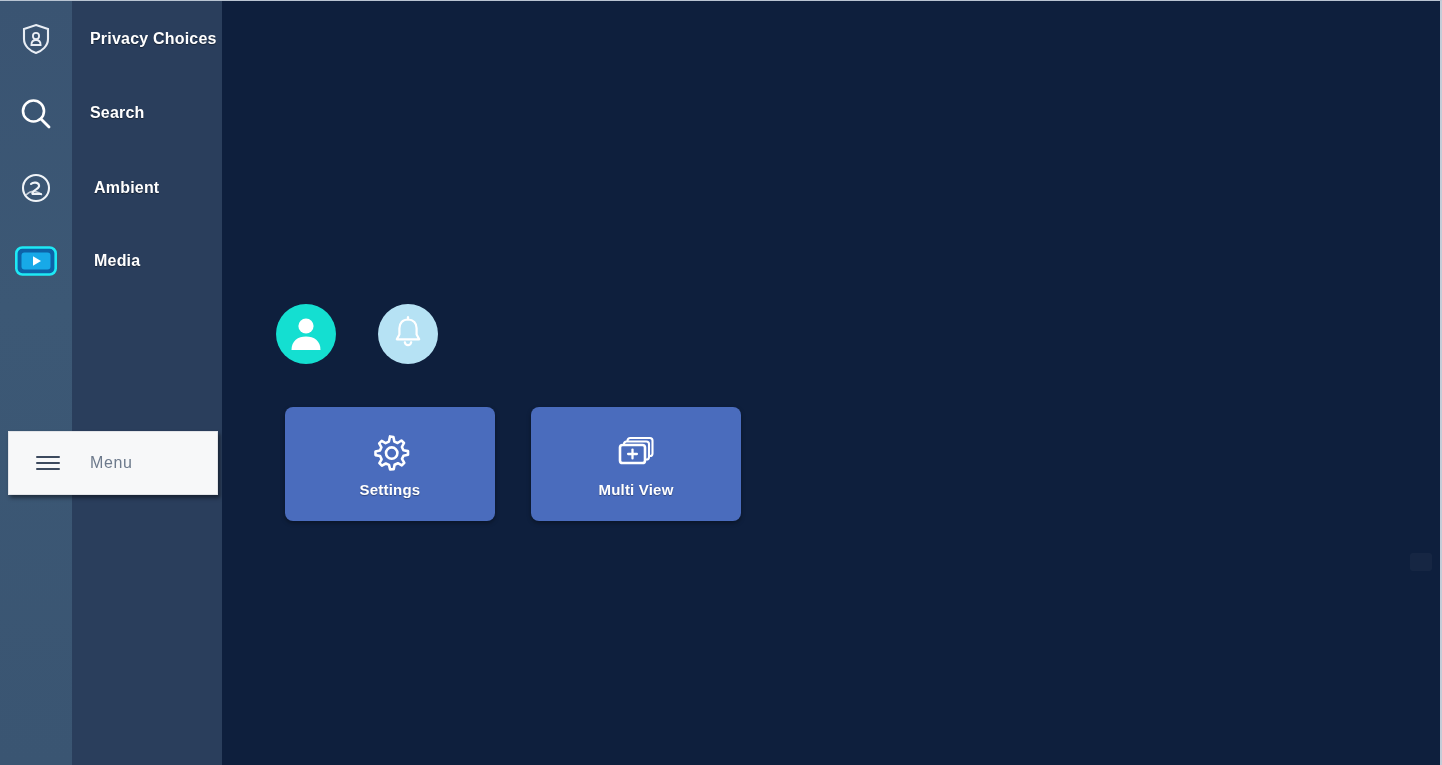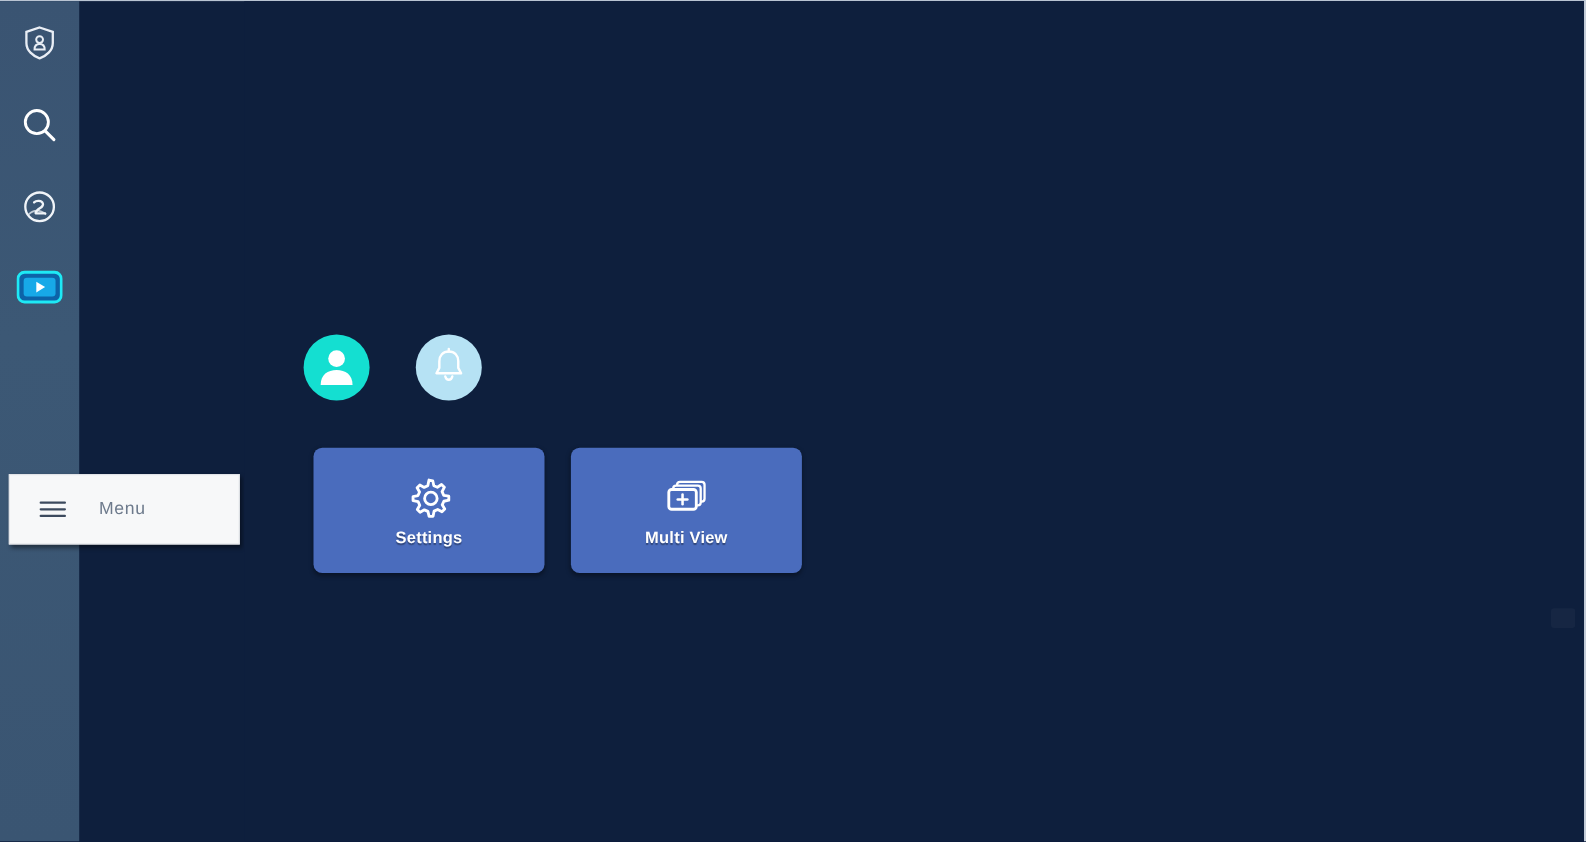--- a/index.html
+++ b/index.html
@@ -121,21 +121,21 @@
   }
   #avatar-btn { background: #14dfd1; }
   #notifications-btn { background: #b6e2f4; }
 
   
   #tile-row {
     position: absolute;
     left: 63px;
     top: 406px;
     display: flex;
-    gap: 24px;
+    gap: 36px;
     align-items: flex-end;
   }
   .tile {
     width: 210px;
     height: 114px;
     background: #4a6cbd;
     border-radius: 8px;
     display: flex;
     flex-direction: column;
     align-items: center;
@@ -208,20 +208,26 @@
         <svg width="42" height="32" viewBox="0 0 42 32">
           <rect x="1.3" y="2.5" width="39.4" height="27" rx="6" ry="6" fill="#0d63a8" stroke="#1ee9f5" stroke-width="2.6"></rect>
           <rect x="6.5" y="7.5" width="29" height="17" rx="3" ry="3" fill="#17a9e8" stroke="none"></rect>
           <path d="M18 11.2 L26 16 L18 20.8 Z" fill="#ffffff"></path>
         </svg>
       </span>
     </div>
 
   </div>
 
+  <div id="label-panel">
+    <div class="nav-label" style="top:29px">Privacy Choices</div>
+    <div class="nav-label" style="top:103px">Search</div>
+    <div class="nav-label" style="top:178px; left:22px">Ambient</div>
+    <div class="nav-label" style="top:251px; left:22px">Media</div>
+  </div>
 
   <div id="menu-button">
     <span class="burger">
       <i></i>
         <i></i>
         <i></i>
     </span>
     <span id="menu-label">Menu</span>
   </div>
 

